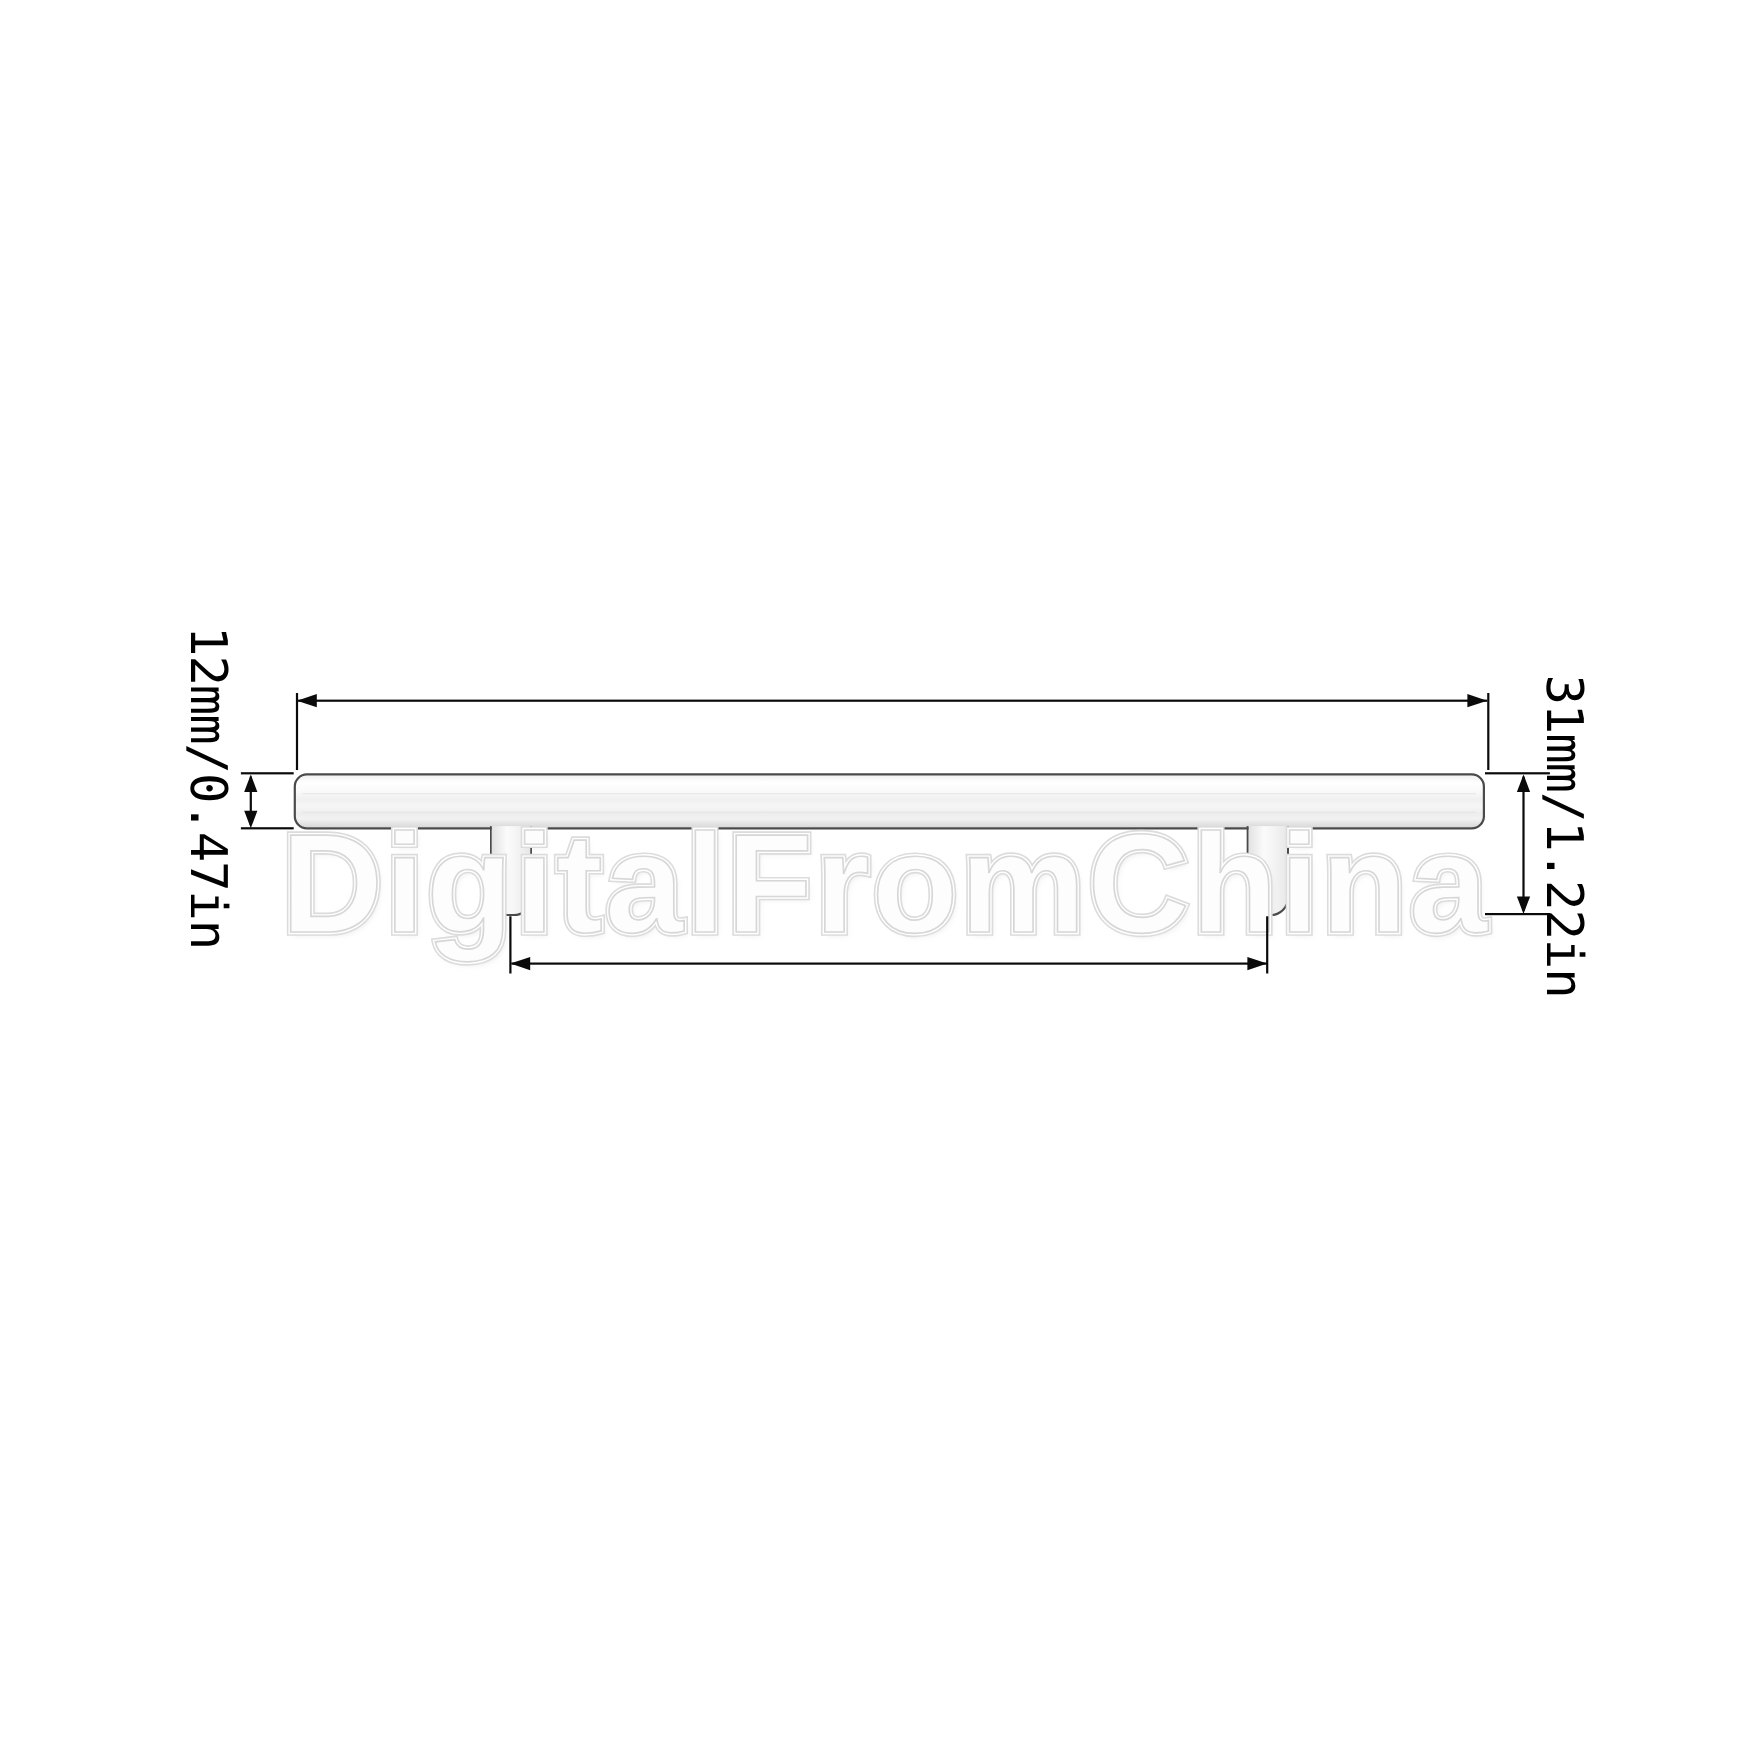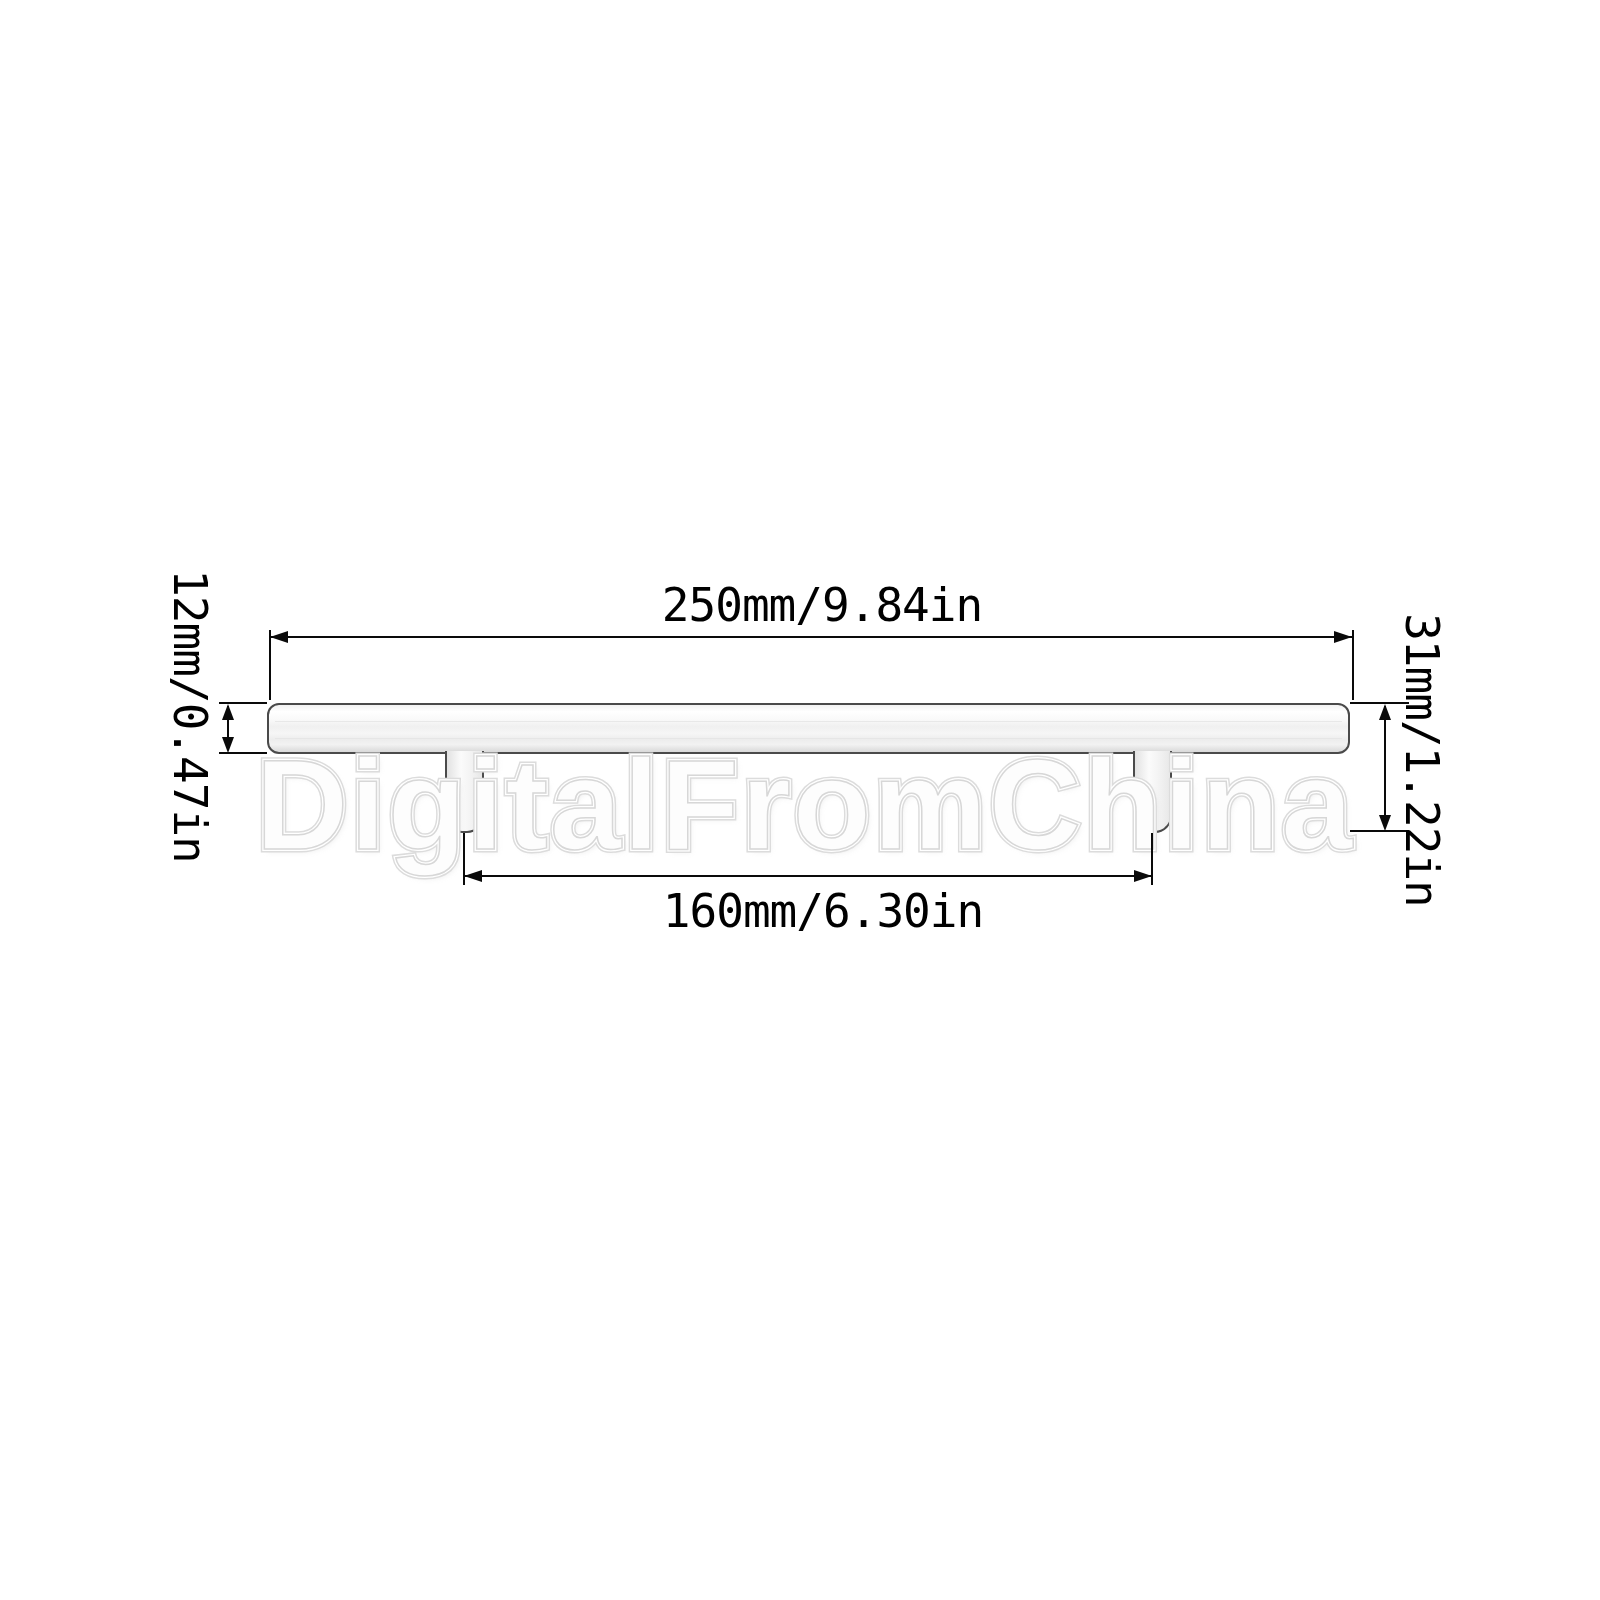--- a/index.html
+++ b/index.html
@@ -108,28 +108,26 @@
 
   <div class="wm back">DigitalFromChina</div>
   <div class="wm mid">DigitalFromChina</div>
   <div class="wm front">DigitalFromChina</div>
 
   <div class="dim ext-250-l"></div>
   <div class="dim ext-250-r"></div>
   <div class="dim line-250"></div>
   <div class="arr left  a250l"></div>
   <div class="arr right a250r"></div>
-  <div class="dimlabel lab-250">250mm/9.84in</div>
 
   <div class="dim ext-160-l"></div>
   <div class="dim ext-160-r"></div>
   <div class="dim line-160"></div>
   <div class="arr left  a160l"></div>
   <div class="arr right a160r"></div>
-  <div class="dimlabel lab-160">160mm/6.30in</div>
 
   <div class="dim tick-12-t"></div>
   <div class="dim tick-12-b"></div>
   <div class="dim line-12"></div>
   <div class="arr up   a12u"></div>
   <div class="arr down a12d"></div>
   <div class="dimlabel lab-12">12mm/0.47in</div>
 
   <div class="dim tick-31-t"></div>
   <div class="dim tick-31-b"></div>

